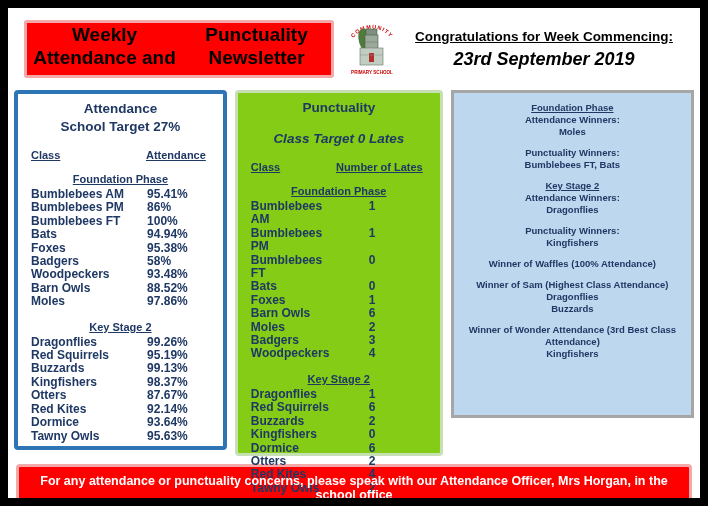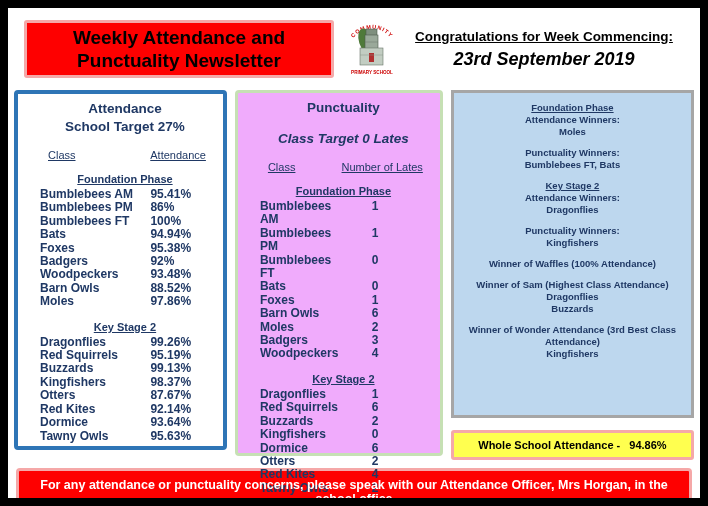--- a/index.html
+++ b/index.html
@@ -4,44 +4,44 @@
 <style>
   * { margin:0; padding:0; box-sizing:border-box; }
   html,body { width:708px; height:506px; }
   body { font-family:"Liberation Sans", sans-serif; }
   .page { position:relative; width:708px; height:506px; background:#000; }
   .inner { position:absolute; inset:8px; background:#fff; padding:6px 6px 0 6px; overflow:hidden; }
 
   
   .header { display:flex; align-items:center; height:70px; }
   .title-box { width:310px; height:58px; margin-left:10px; background:#FE0000;
-               border:3px solid #F5A8A8; border-radius:3px; display:flex; flex-direction:column;
+               border:3px solid #F5A8A8; border-radius:3px; display:flex; 
                justify-content:center; text-align:center; color:#000; font-weight:bold;
                font-size:19px; line-height:23px; }
   .logo-wrap { margin-left:10px; width:56px; height:66px; display:flex; align-items:center; justify-content:center; }
   .congrats { flex:1; text-align:center; color:#000; padding-right:6px; }
   .congrats-label { font-weight:bold; font-size:13.5px;text-decoration:underline; }
   .congrats-date { font-weight:bold; font-style:italic; font-size:18px; margin-top:5px; }
 
   
   .columns { display:flex; margin-top:6px; gap:8px; }
-  .panel { color:#1F3864;padding-left:9px; }
+  .panel { color:#1F3864; }
   .panel-attendance { width:216px; height:360px; background:#fff; border:4px solid #2E75B6; border-radius:4px; }
-  .panel-punctuality { width:211px; height:366px; background:#f0abfc; border:3px solid #C6E0B4; border-radius:4px; }
+  .panel-punctuality { width:211px; height:366px; background:#84cc16; border:3px solid #C6E0B4; border-radius:4px; }
   .col3 { width:247px; display:flex; flex-direction:column; }
   .panel-winners { height:328px; background:#BDD7EE; border:3px solid #A6A6A6;
                    padding:9px 6px 0 6px; text-align:center; font-size:9.5px; font-weight:bold; }
   .panel-summary { margin-top:12px; background:#FFFF4F; border:3px solid #F5A8A8; border-radius:3px;
                    text-align:center; padding:6px 0; font-weight:bold; font-size:11px; }
 
   .p-title { text-align:center; font-weight:bold; font-size:13.5px; margin-top:7px; }
   .p-sub   { text-align:center; font-weight:bold; font-size:13.5px; margin-top:3px; }
   .p-sub.italic { font-style:italic;margin-top:16px; }
-  .cols-header { display:flex; justify-content:space-between; font-weight:normal; font-size:11px;
-                 margin:15px 17px 0 21px; }
+  .cols-header { display:flex; justify-content:space-between; font-weight:bold; font-size:11px;
+                 margin:15px 17px 0 13px; }
   .cols-header span { text-decoration:underline; }
   .section-heading { text-align:center; font-weight:bold; font-size:11px; text-decoration:underline;
                      margin-top:12px; margin-bottom:3px; }
   .row { display:flex; font-size:12px; font-weight:600; line-height:13.4px; }
   .row .rname { width:63%; padding-left:13px; }
   .panel-punctuality .row .rname { width:50%; }
   .panel-punctuality .row .rval { width:33%; text-align:center; }
 
   .w-line { line-height:12px; }
   .w-line.u { text-decoration:underline; }
@@ -112,21 +112,21 @@
             <div class="row">
             <span class="rname">Bats</span>
             <span class="rval">94.94%</span>
           </div>
             <div class="row">
             <span class="rname">Foxes</span>
             <span class="rval">95.38%</span>
           </div>
             <div class="row">
             <span class="rname">Badgers</span>
-            <span class="rval">92%</span>
+            <span class="rval">58%</span>
           </div>
             <div class="row">
             <span class="rname">Woodpeckers</span>
             <span class="rval">93.48%</span>
           </div>
             <div class="row">
             <span class="rname">Barn Owls</span>
             <span class="rval">88.52%</span>
           </div>
             <div class="row">
@@ -266,24 +266,20 @@
             <div class="w-line">Dragonflies</div>
             <div class="w-line gap">Punctuality Winners:</div>
             <div class="w-line">Kingfishers</div>
             <div class="w-line gap">Winner of Waffles (100% Attendance)</div>
             <div class="w-line gap">Winner of Sam (Highest Class Attendance)</div>
             <div class="w-line">Dragonflies</div>
             <div class="w-line">Buzzards</div>
             <div class="w-line gap">Winner of Wonder Attendance (3rd Best Class Attendance)</div>
             <div class="w-line">Kingfishers</div>
           </div>
-        <div class="panel-summary">
-          <span>Whole School Attendance -</span>
-          <span style="margin-left:6px;">94.86%</span>
-        </div>
       </div>
 
     </div>
 
     <div class="footer">
       <span>For any attendance or punctuality concerns, please speak with our Attendance Officer, Mrs Horgan, in the school office</span>
     </div>
 
   </div>
 </div>

